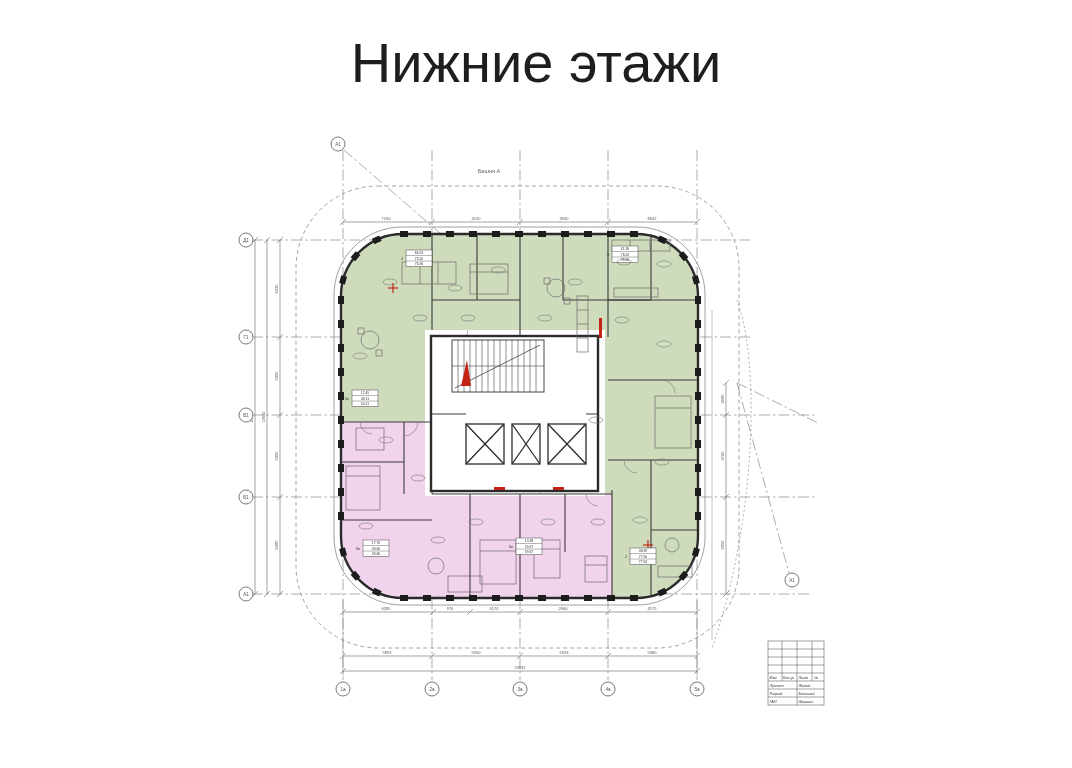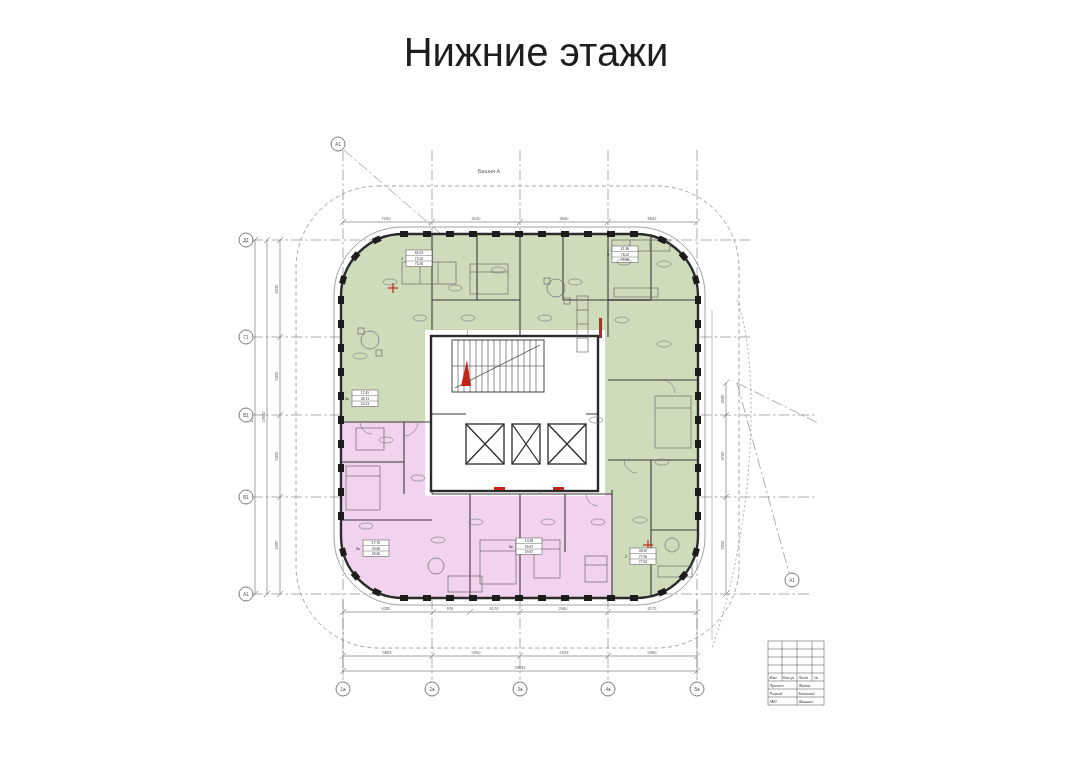--- a/index.html
+++ b/index.html
@@ -1,19 +1,19 @@
 <!DOCTYPE html>
 <html><head>
 <meta charset="utf-8">
 <style>
   html,body{margin:0;padding:0;background:#ffffff;}
   .page{position:relative;width:1072px;height:768px;background:#fff;overflow:hidden;
         font-family:"Liberation Sans",sans-serif;}
   .title{position:absolute;left:0;top:30px;width:100%;text-align:center;margin:0;
-         font-size:40px;font-weight:500;color:#1e1e1e;letter-spacing:0px;}
+         font-size:56px;font-weight:500;color:#1e1e1e;letter-spacing:0px;}
   svg{position:absolute;left:0;top:0;}
   svg text{font-family:"Liberation Sans",sans-serif;fill:#444;}
   .dim{font-size:4px;fill:#555;}
   .axis-lbl{font-size:4.6px;fill:#555;}
   .tiny{font-size:3.4px;fill:#333;}
   .tb{font-size:3.8px;fill:#333;font-style:italic;}
   .blg{font-size:5.6px;fill:#666;}
 </style>
 </head>
 <body>

